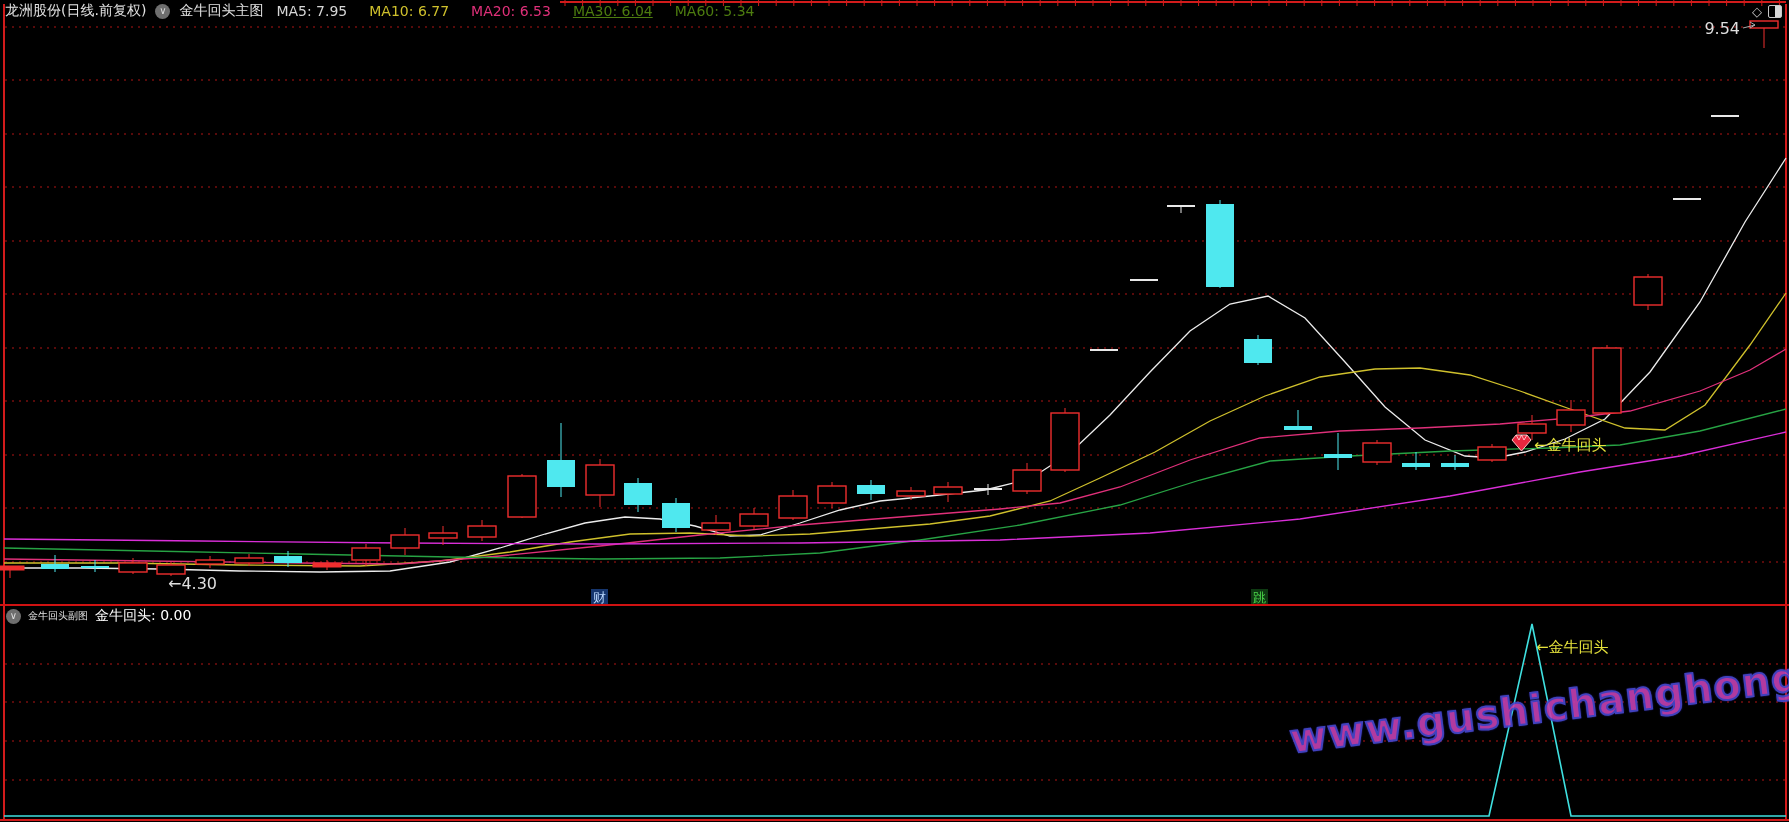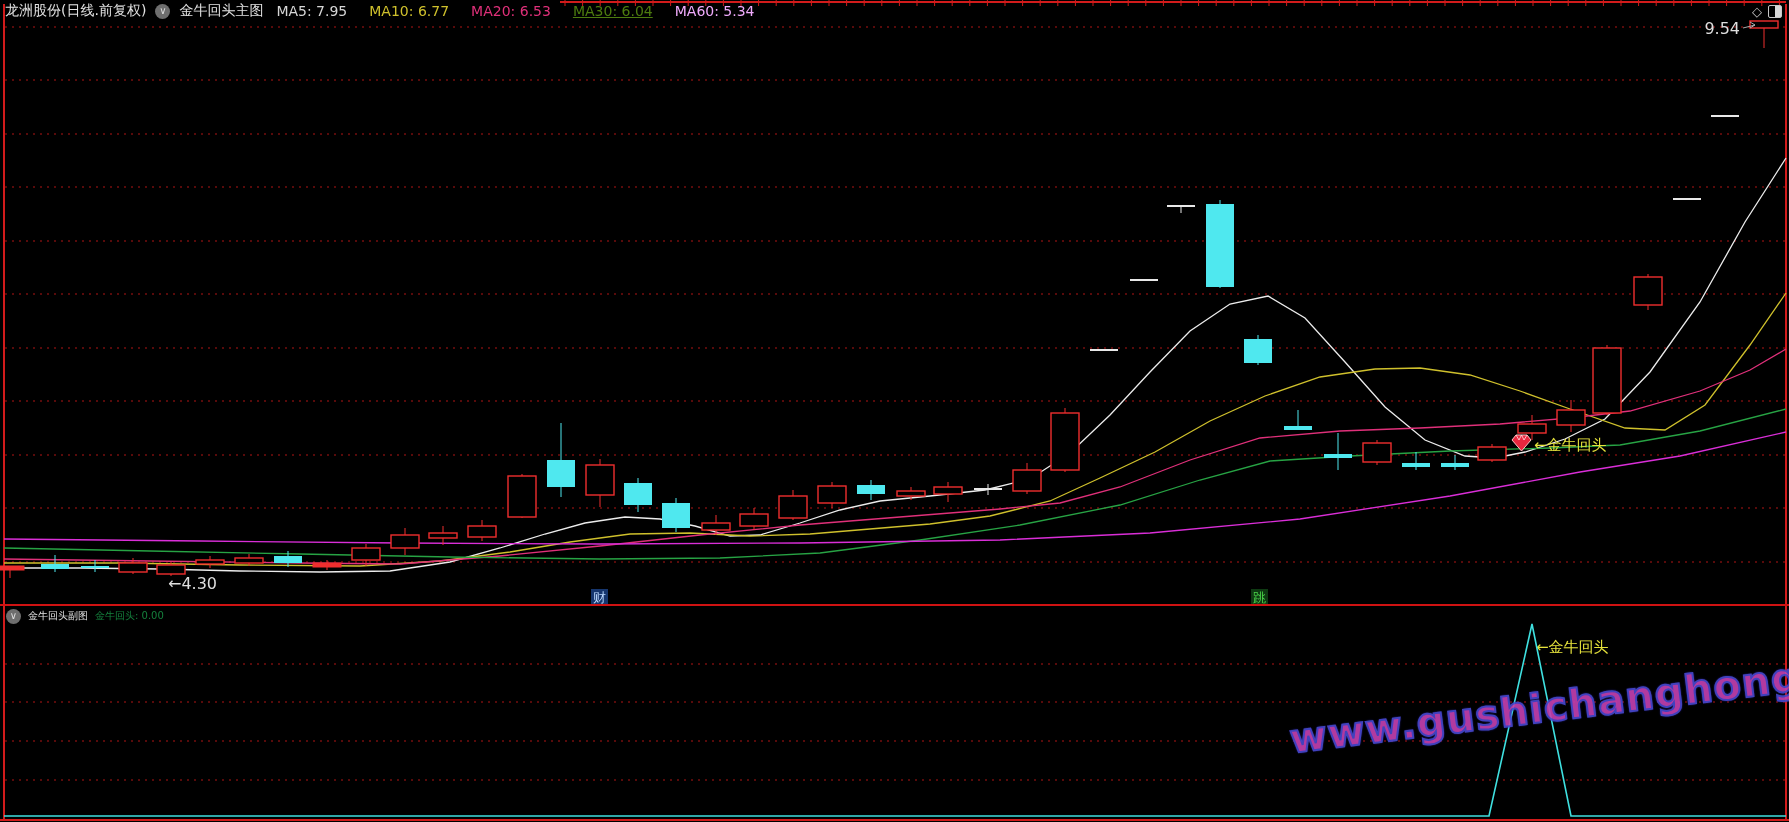--- a/index.html
+++ b/index.html
@@ -15,21 +15,21 @@
        font-size:10px;line-height:1;cursor:pointer;}
   .ind{font-size:14px;white-space:nowrap;}
   .corner-icos{position:absolute;top:5px;left:1752px;display:flex;gap:6px;
        align-items:center;z-index:6;}
   .diamond{color:#c9c9c9;font-size:13px;line-height:1;cursor:pointer;}
   .splitbox{width:12px;height:11px;border:1px solid #c9c9c9;border-radius:2px;
        background:linear-gradient(to right,#000 0 50%,#d8d8d8 50% 100%);cursor:pointer;}
   .subhdr{position:absolute;left:0;top:607px;width:1789px;height:18px;display:flex;
        align-items:center;gap:7px;padding-left:6px;z-index:5;}
   .subhdr .t{color:#e2e2e2;font-size:10px;white-space:nowrap;}
-  .subhdr .v{color:#15803d;font-size:10px;white-space:nowrap;}
+  .subhdr .v{color:#ffffff;font-size:14px;white-space:nowrap;}
   .sep{position:absolute;left:0;width:1789px;height:2px;background:#cf1212;z-index:4;}
   .watermark{position:absolute;left:1290px;top:716px;z-index:7;
        transform:rotate(-7deg);transform-origin:left center;
        font-size:40px;font-weight:bold;letter-spacing:1px;color:#c13fae;
        -webkit-text-stroke:2px #4747cf;
        text-shadow:0 0 2px #4747cf,0 0 3px #3b3bc4;opacity:.92;}
 </style>
 </head>
 <body>
 
@@ -37,21 +37,21 @@
 
   <div class="hdr">
     <span class="t">龙洲股份(日线.前复权)</span>
     <span class="circle-ico">∨</span>
     <span class="t">金牛回头主图</span>
     <span id="ind-row" style="display:flex;gap:22px;margin-left:4px;">
         <span class="ind" style="color: rgb(214, 214, 214);">MA5: 7.95</span>
         <span class="ind" style="color: rgb(207, 192, 44); text-align: right;">MA10: 6.77</span>
         <span class="ind" style="color: rgb(224, 48, 122);">MA20: 6.53</span>
         <span class="ind" style="color: #4d7c0f; text-decoration: underline;">MA30: 6.04</span>
-        <span class="ind" style="color: #f0abfc;">MA60: 5.34</span>
+        <span class="ind" style="color: #4d7c0f;">MA60: 5.34</span>
       </span>
   </div>
 
   <div class="corner-icos">
     <span class="diamond">◇</span>
     <span class="splitbox"></span>
   </div>
 
   <svg id="main-svg" width="1789" height="607" viewBox="0 0 1789 607">
       <line x1="4" y1="4" x2="4" y2="607" stroke="#d21b1b" stroke-width="2"></line>

